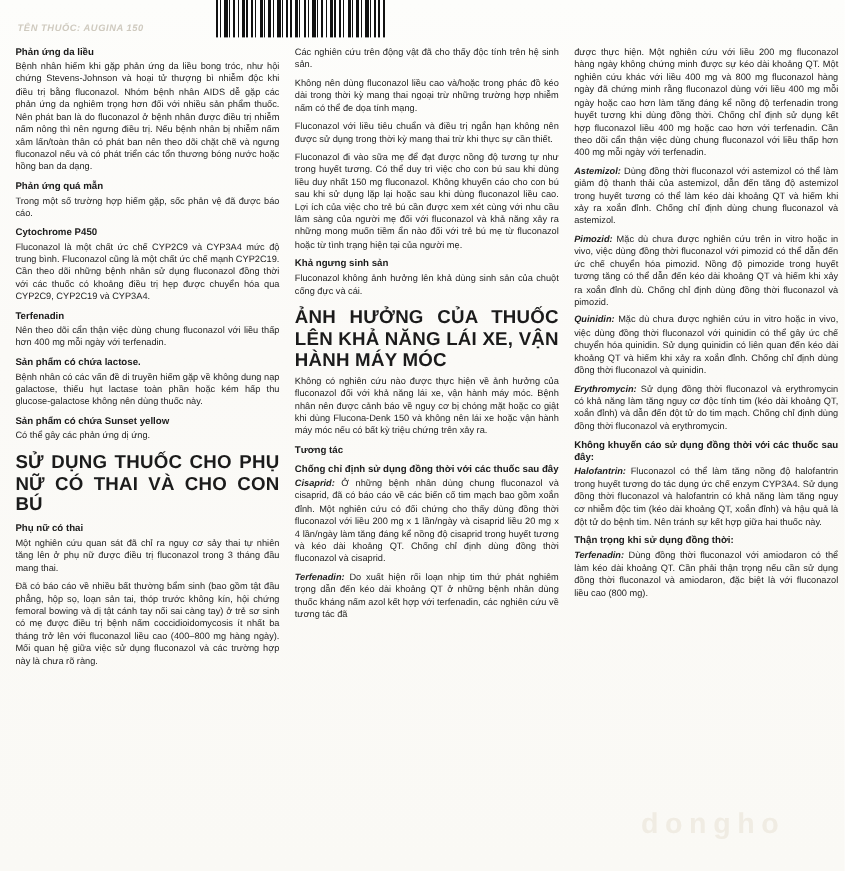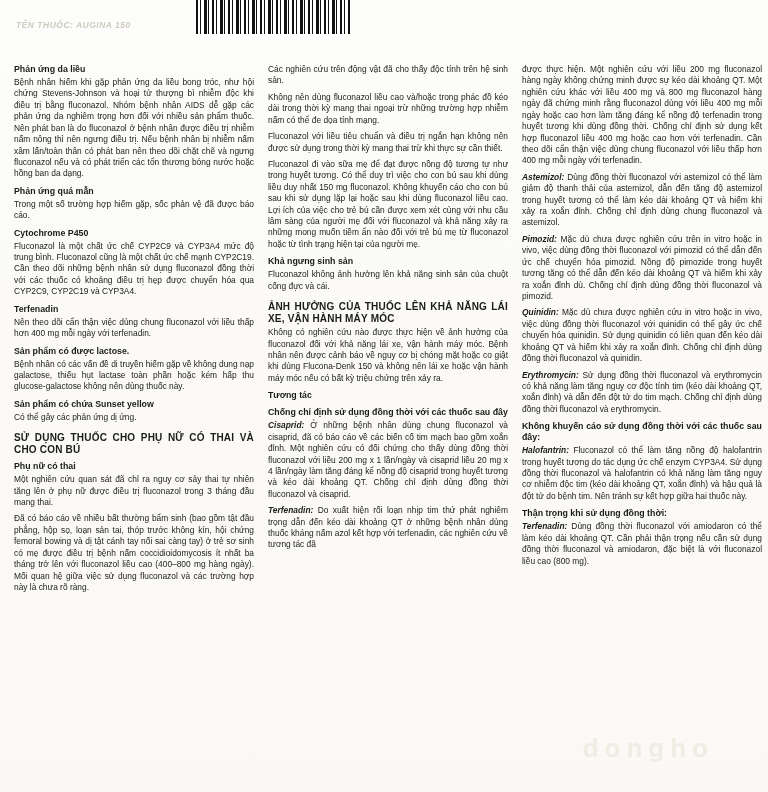--- a/index.html
+++ b/index.html
@@ -28,42 +28,42 @@
         #111 12px,#111 13px,#fff 13px,#fff 16px);
   }
   .faint-top-left{
     position:absolute;left:16px;top:20px;
     font-size:8.5px;color:#cfcabf;letter-spacing:.5px;
     font-weight:bold;
     font-style:italic;
   }
   .cols{
     position:absolute;inset:0;
-    padding:64px 14px 8px 14px;
+    padding:42px 14px 8px 14px;
     display:flex;
     gap:14px;
     box-sizing:border-box;
   }
   .col{
     width:240px;
     flex:0 0 240px;
     font-size:8.4px;
     line-height:1.36;
     text-align:justify;
   }
   .col p{margin:0 0 5px 0;}
   h3.sub{
     margin:6px 0 2px 0;
     font-size:8.8px;
     font-weight:bold;
     line-height:1.25;
   }
   h2.major{
     margin:9px 0 3px 0;
-    font-size:10px;
+    font-size:17px;
     font-weight:bold;
     line-height:1.15;
     letter-spacing:.2px;
   }
   .i{font-style:italic;}
   .lead{font-weight:bold;}
   .col .first-head{margin-top:0;}
   .watermark{
     position:absolute;
     right:54px;bottom:28px;
@@ -83,36 +83,36 @@
 <div class="cols">
   <div class="col">
       <h3 class="sub first-head">Phản ứng da liều</h3>
       <p>Bệnh nhân hiếm khi gặp phản ứng da liều bong tróc, như hội chứng Stevens-Johnson và hoại tử thượng bì nhiễm độc khi điều trị bằng fluconazol. Nhóm bệnh nhân AIDS dễ gặp các phản ứng da nghiêm trọng hơn đối với nhiều sản phẩm thuốc. Nên phát ban là do fluconazol ở bệnh nhân được điều trị nhiễm nấm nông thì nên ngưng điều trị. Nếu bệnh nhân bị nhiễm nấm xâm lấn/toàn thân có phát ban nên theo dõi chặt chẽ và ngưng fluconazol nếu và có phát triển các tổn thương bóng nước hoặc hồng ban da dạng.</p>
       <h3 class="sub">Phản ứng quá mẫn</h3>
       <p>Trong một số trường hợp hiếm gặp, sốc phản vệ đã được báo cáo.</p>
       <h3 class="sub">Cytochrome P450</h3>
       <p>Fluconazol là một chất ức chế CYP2C9 và CYP3A4 mức độ trung bình. Fluconazol cũng là một chất ức chế mạnh CYP2C19. Cần theo dõi những bệnh nhân sử dụng fluconazol đồng thời với các thuốc có khoảng điều trị hẹp được chuyển hóa qua CYP2C9, CYP2C19 và CYP3A4.</p>
       <h3 class="sub">Terfenadin</h3>
       <p>Nên theo dõi cẩn thận việc dùng chung fluconazol với liều thấp hơn 400 mg mỗi ngày với terfenadin.</p>
-      <h3 class="sub">Sản phẩm có được lactose.</h3>
+      <h3 class="sub">Sản phẩm có chứa lactose.</h3>
       <p>Bệnh nhân có các vấn đề di truyền hiếm gặp về không dung nạp galactose, thiếu hụt lactase toàn phần hoặc kém hấp thu glucose-galactose không nên dùng thuốc này.</p>
       <h3 class="sub">Sản phẩm có chứa Sunset yellow</h3>
       <p>Có thể gây các phản ứng dị ứng.</p>
       <h2 class="major">SỬ DỤNG THUỐC CHO PHỤ NỮ CÓ THAI VÀ CHO CON BÚ</h2>
       <h3 class="sub">Phụ nữ có thai</h3>
       <p>Một nghiên cứu quan sát đã chỉ ra nguy cơ sảy thai tự nhiên tăng lên ở phụ nữ được điều trị fluconazol trong 3 tháng đầu mang thai.</p>
       <p>Đã có báo cáo về nhiều bất thường bẩm sinh (bao gồm tật đầu phẳng, hộp sọ, loạn sản tai, thóp trước không kín, hội chứng femoral bowing và dị tật cánh tay nối sai càng tay) ở trẻ sơ sinh có mẹ được điều trị bệnh nấm coccidioidomycosis ít nhất ba tháng trở lên với fluconazol liều cao (400–800 mg hàng ngày). Mối quan hệ giữa việc sử dụng fluconazol và các trường hợp này là chưa rõ ràng.</p>
     </div>
   <div class="col">
       <p class="first-head">Các nghiên cứu trên động vật đã cho thấy độc tính trên hệ sinh sản.</p>
       <p>Không nên dùng fluconazol liều cao và/hoặc trong phác đồ kéo dài trong thời kỳ mang thai ngoại trừ những trường hợp nhiễm nấm có thể đe dọa tính mạng.</p>
       <p>Fluconazol với liều tiêu chuẩn và điều trị ngắn hạn không nên được sử dụng trong thời kỳ mang thai trừ khi thực sự cần thiết.</p>
       <p>Fluconazol đi vào sữa mẹ để đạt được nồng độ tương tự như trong huyết tương. Có thể duy trì việc cho con bú sau khi dùng liều duy nhất 150 mg fluconazol. Không khuyến cáo cho con bú sau khi sử dụng lặp lại hoặc sau khi dùng fluconazol liều cao. Lợi ích của việc cho trẻ bú cần được xem xét cùng với nhu cầu lâm sàng của người mẹ đối với fluconazol và khả năng xảy ra những mong muốn tiềm ẩn nào đối với trẻ bú mẹ từ fluconazol hoặc từ tình trạng hiện tại của người mẹ.</p>
       <h3 class="sub">Khả ngưng sinh sản</h3>
-      <p>Fluconazol không ảnh hưởng lên khả năng sinh sản của chuột cống đực và cái.</p>
+      <p>Fluconazol không ảnh hưởng lên khả dùng sinh sản của chuột cống đực và cái.</p>
       <h2 class="major">ẢNH HƯỞNG CỦA THUỐC LÊN KHẢ NĂNG LÁI XE, VẬN HÀNH MÁY MÓC</h2>
       <p>Không có nghiên cứu nào được thực hiện về ảnh hưởng của fluconazol đối với khả năng lái xe, vận hành máy móc. Bệnh nhân nên được cảnh báo về nguy cơ bị chóng mặt hoặc co giật khi dùng Flucona-Denk 150 và không nên lái xe hoặc vận hành máy móc nếu có bất kỳ triệu chứng trên xảy ra.</p>
       <h3 class="sub">Tương tác</h3>
       <h3 class="sub">Chống chỉ định sử dụng đồng thời với các thuốc sau đây</h3>
       <p><span class="lead i">Cisaprid:</span> Ở những bệnh nhân dùng chung fluconazol và cisaprid, đã có báo cáo về các biến cố tim mạch bao gồm xoắn đỉnh. Một nghiên cứu có đối chứng cho thấy dùng đồng thời fluconazol với liều 200 mg x 1 lần/ngày và cisaprid liều 20 mg x 4 lần/ngày làm tăng đáng kể nồng độ cisaprid trong huyết tương và kéo dài khoảng QT. Chống chỉ định dùng đồng thời fluconazol và cisaprid.</p>
       <p><span class="lead i">Terfenadin:</span> Do xuất hiện rối loạn nhịp tim thứ phát nghiêm trọng dẫn đến kéo dài khoảng QT ở những bệnh nhân dùng thuốc kháng nấm azol kết hợp với terfenadin, các nghiên cứu về tương tác đã</p>
     </div>
   <div class="col">
       <p class="first-head">được thực hiện. Một nghiên cứu với liều 200 mg fluconazol hàng ngày không chứng minh được sự kéo dài khoảng QT. Một nghiên cứu khác với liều 400 mg và 800 mg fluconazol hàng ngày đã chứng minh rằng fluconazol dùng với liều 400 mg mỗi ngày hoặc cao hơn làm tăng đáng kể nồng độ terfenadin trong huyết tương khi dùng đồng thời. Chống chỉ định sử dụng kết hợp fluconazol liều 400 mg hoặc cao hơn với terfenadin. Cần theo dõi cẩn thận việc dùng chung fluconazol với liều thấp hơn 400 mg mỗi ngày với terfenadin.</p>
       <p><span class="lead i">Astemizol:</span> Dùng đồng thời fluconazol với astemizol có thể làm giảm độ thanh thải của astemizol, dẫn đến tăng độ astemizol trong huyết tương có thể làm kéo dài khoảng QT và hiếm khi xảy ra xoắn đỉnh. Chống chỉ định dùng chung fluconazol và astemizol.</p>

